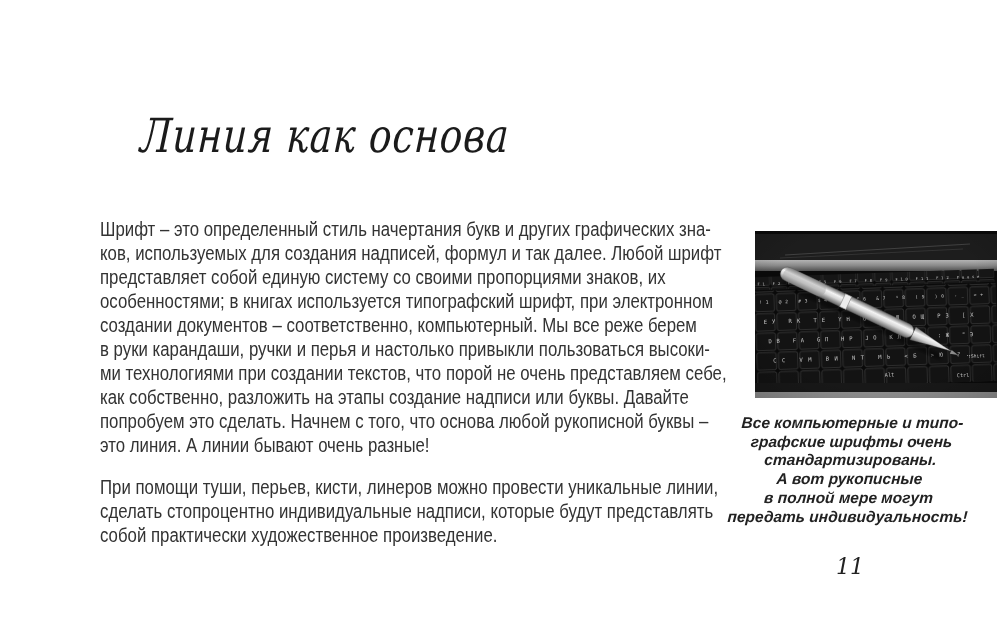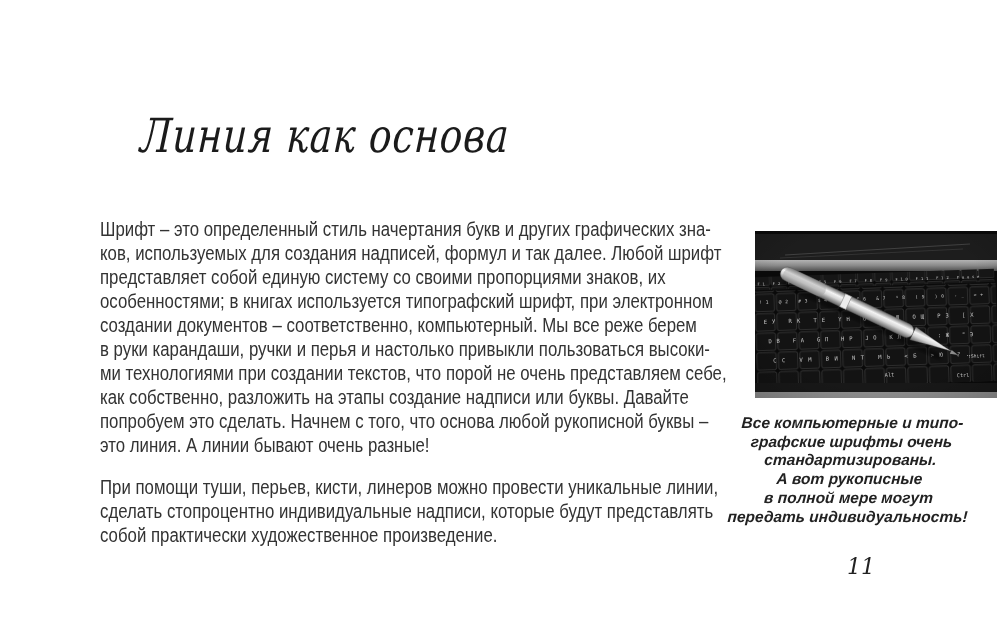--- a/index.html
+++ b/index.html
@@ -23,21 +23,21 @@
   .photo{
     position:absolute;left:755px;top:231px;width:242px;height:167px;display:block;
   }
   .caption{
     position:absolute;left:716px;top:414px;width:268px;margin:0;
     font-family:"Liberation Sans",sans-serif;font-style:italic;font-weight:bold;
     font-size:15.5px;line-height:18.7px;text-align:center;color:#222222;
     white-space:pre-line;transform:skewX(-3deg);
   }
   .page-number{
-    position:absolute;left:836px;top:554px;width:50px;text-align:center;
+    position:absolute;left:836px;top:554px;width:50px;text-align:left;
     font-family:"DejaVu Serif",serif;font-style:italic;
     font-size:22px;color:#222222;
   }
   .key-label{font-family:"DejaVu Sans Mono",monospace;fill:#c4c4c4;}
 </style>
 </head>
 <body>
 
 <div class="page">
 

